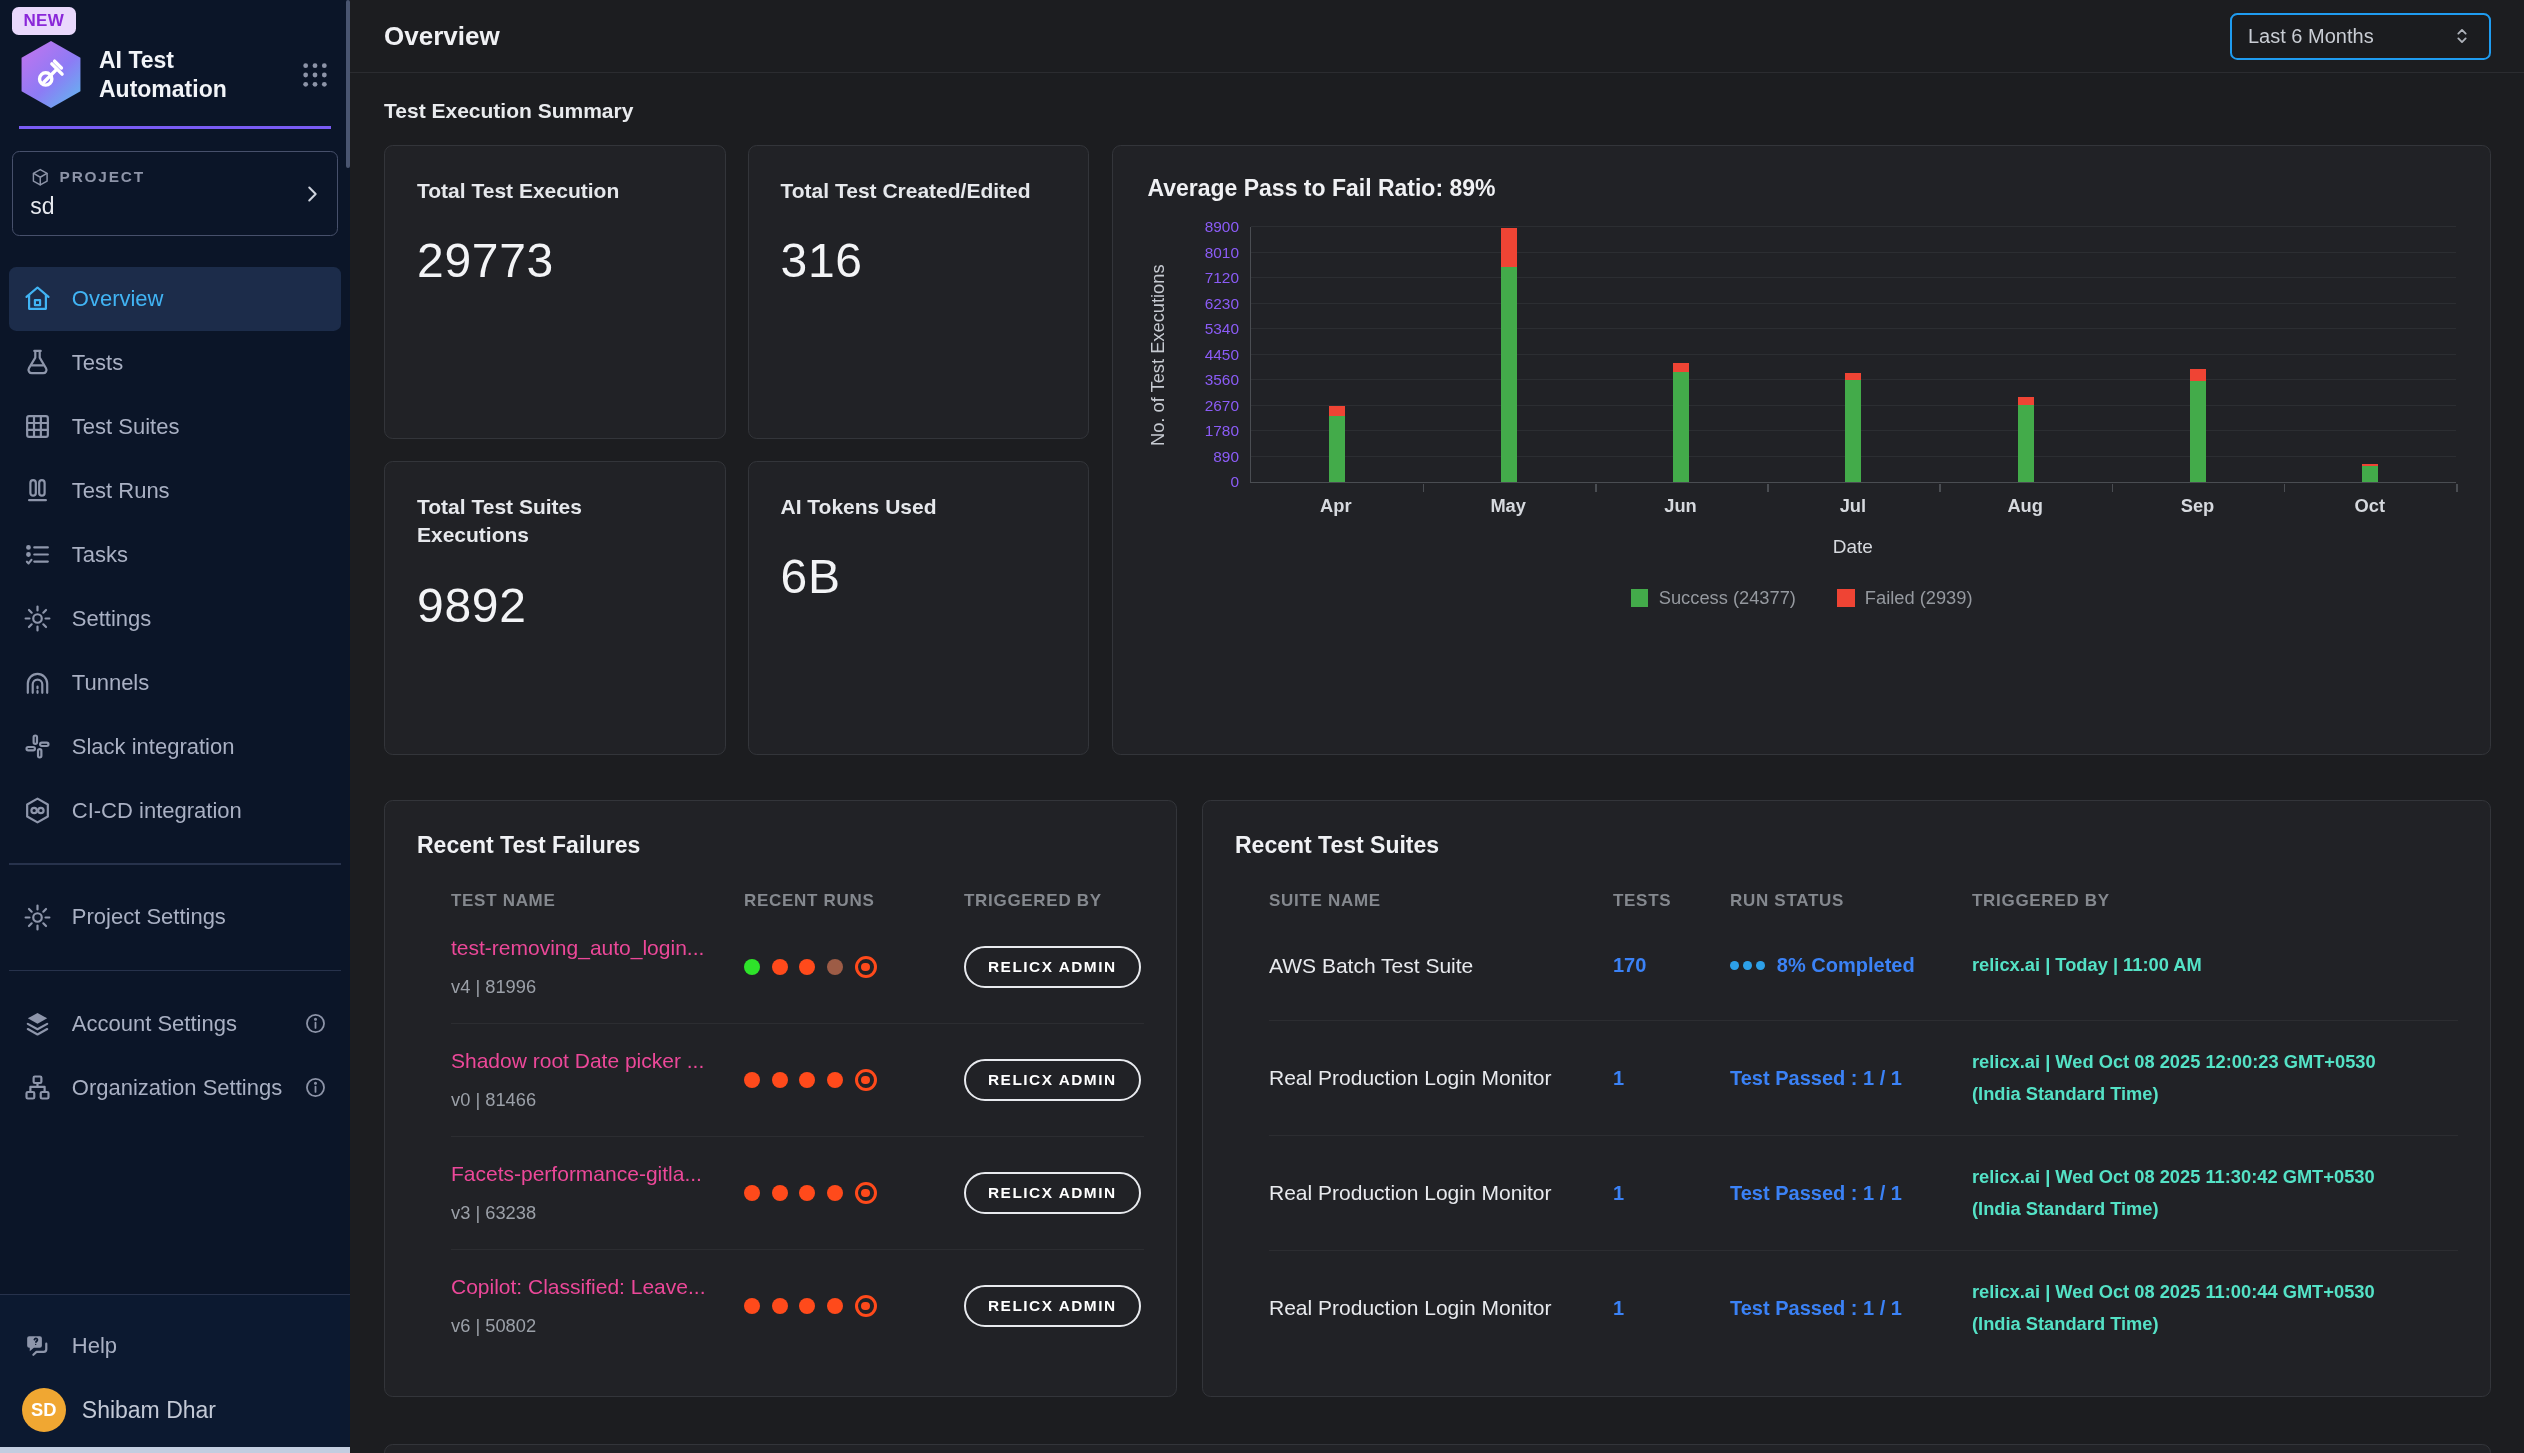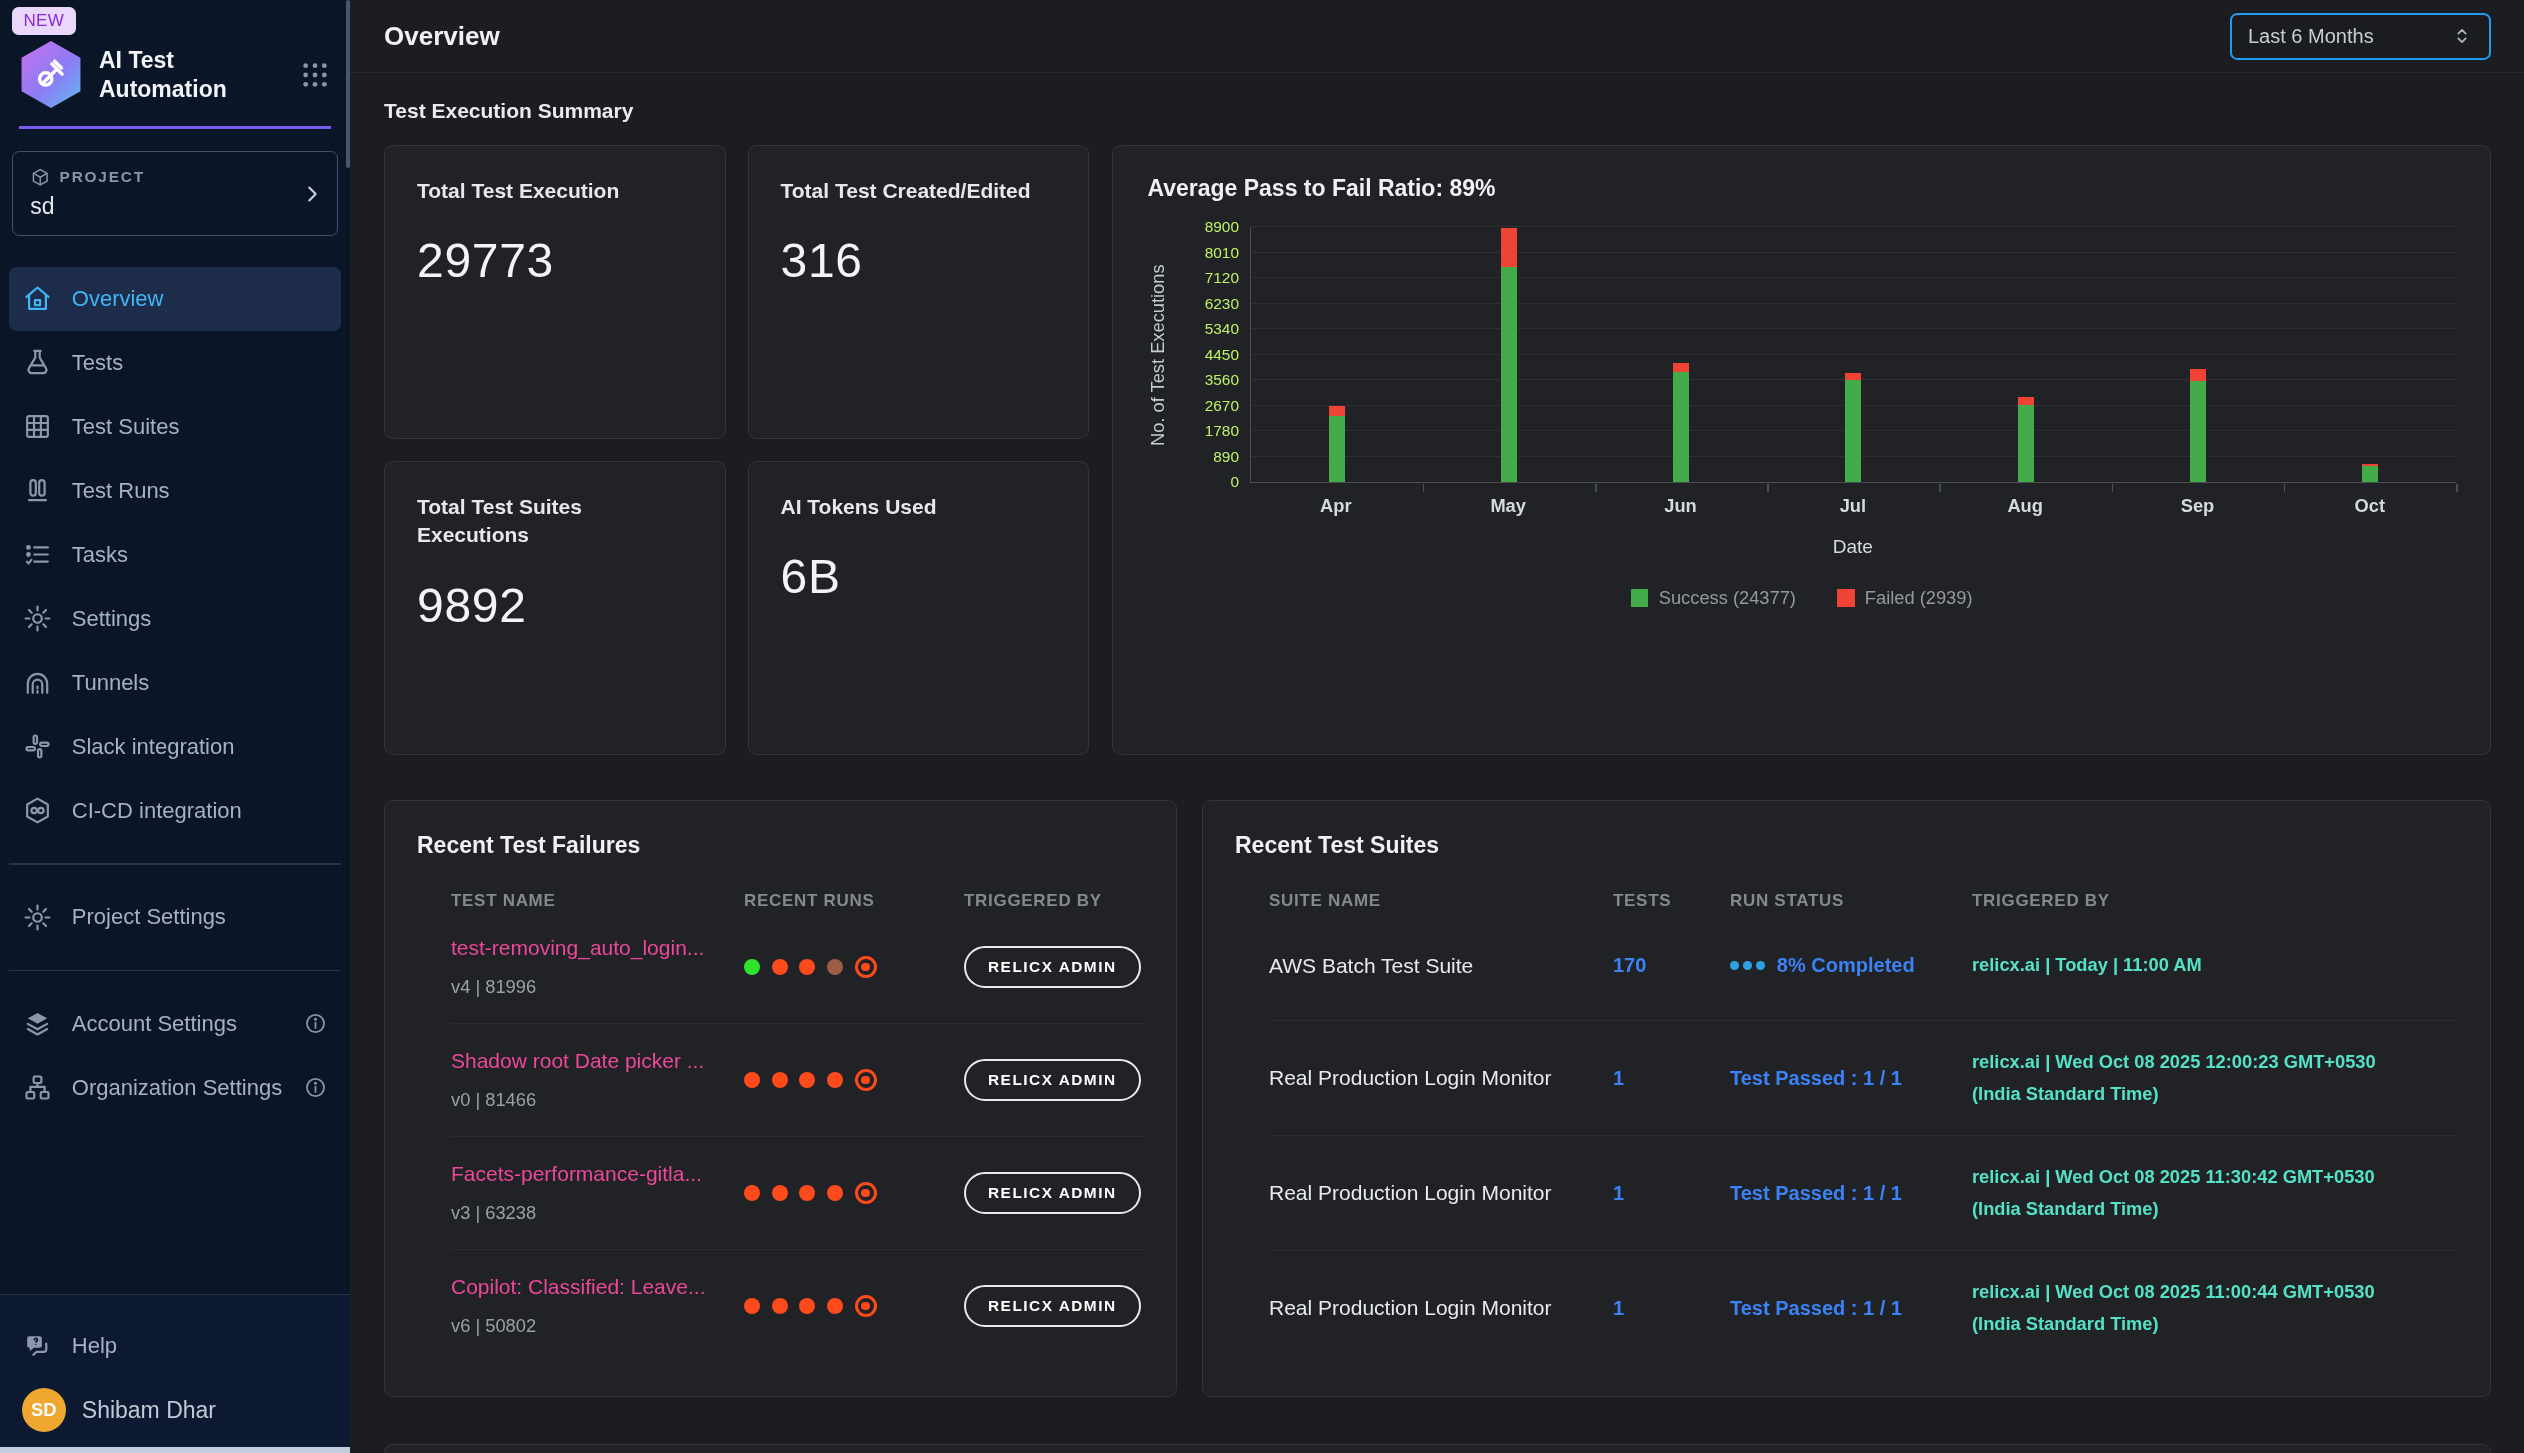--- a/index.html
+++ b/index.html
@@ -5,21 +5,21 @@
   * { margin:0; padding:0; box-sizing:border-box; }
   html,body { width:2525px; height:1453px; overflow:hidden; background:#1c1d20;
     font-family:"Liberation Sans", "DejaVu Sans", sans-serif; }
   .root { display:flex; width:100%; height:100%; }
 
   
   .sidebar { position:relative; width:350px; height:100%; background:#0b1528;
     display:flex; flex-direction:column; flex-shrink:0; }
   .side-header { position:relative; padding:41px 19px 0 19px; }
   .new-badge { position:absolute; top:7.3px; left:11.7px; background:#e9d8fc; color:#8a27d9;
-    font-size:17px; font-weight:normal; padding:3.7px 11.7px; border-radius:6.6px; letter-spacing:0.4px; }
+    font-size:17px; font-weight:bold; padding:3.7px 11.7px; border-radius:6.6px; letter-spacing:0.4px; }
   .brand-row { display:flex; align-items:center; gap:16px; }
   .logo-hex { width:64px; height:67px; flex-shrink:0;
     background:linear-gradient(135deg,#c873ee 0%,#8d7bf5 55%,#5cc0ef 100%);
     clip-path:polygon(50% 0%,96% 25%,96% 75%,50% 100%,4% 75%,4% 25%);
     display:flex; align-items:center; justify-content:center; }
   .logo-hex svg { width:41px; height:41px; }
   .brand-title { color:#f2f4f8; font-size:23px; font-weight:bold; line-height:1.25; flex:1; }
   .apps-icon { width:32px; height:32px; color:#8d94a8; cursor:pointer; }
   .purple-line { height:3.7px; background:#7a5cf5; margin-top:17.6px; }
   .side-scrollthumb { position:absolute; top:0; right:0; width:4.4px; height:168px;
@@ -77,21 +77,21 @@
   
   .chart-card { flex:1; height:610px; padding:29px 34px; min-width:0; }
   .chart-title { color:#f0f1f4; font-size:23px; font-weight:bold; }
   .chart-body { display:flex; margin-top:25px; }
   .chart-ylabel { writing-mode:vertical-rl; transform:rotate(180deg); color:#c6cad1;
     font-size:18.3px; text-align:center; height:256px; flex-shrink:0; margin-right:7.3px; }
   .plot-wrap { flex:1; min-width:0; padding-left:73px; position:relative; }
   .plot { position:relative; height:256px; border-left:1.5px solid #4a4d52; border-bottom:1.5px solid #4a4d52; }
   .gridline { position:absolute; left:0; right:0; height:0.7px; background:#2c2e32; }
   .ytick { position:absolute; right:100%; margin-right:11.7px; transform:translateY(50%);
-    color:#bef264; font-size:15.4px; white-space:nowrap; }
+    color:#8b5cf6; font-size:15.4px; white-space:nowrap; }
   .bar-group { position:absolute; bottom:0; width:16px; transform:translateX(-50%); height:100%; }
   .seg { position:absolute; left:0; width:100%; }
   .xtick { position:absolute; width:1.5px; height:8.8px; background:#4a4d52; bottom:-10.3px; }
   .xlabels { position:relative; height:34px; margin-top:11.7px; }
   .xcat { position:absolute; transform:translateX(-50%); color:#d6d9de; font-size:18.3px; font-weight:bold; top:0; }
   .chart-xlabel { text-align:center; color:#d6d9de; font-size:19px; margin-top:7.3px; }
   .legend { display:flex; justify-content:center; gap:41px; margin-top:29px; }
   .legend-item { display:flex; align-items:center; gap:10.3px; color:#95999f; font-size:18.3px; }
   .legend-swatch { width:17.6px; height:17.6px; flex-shrink:0; }
 

